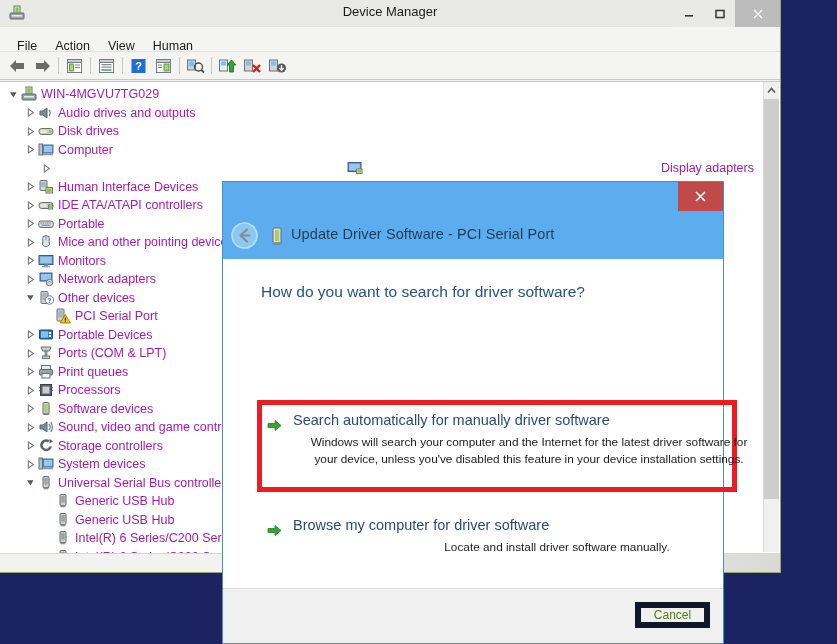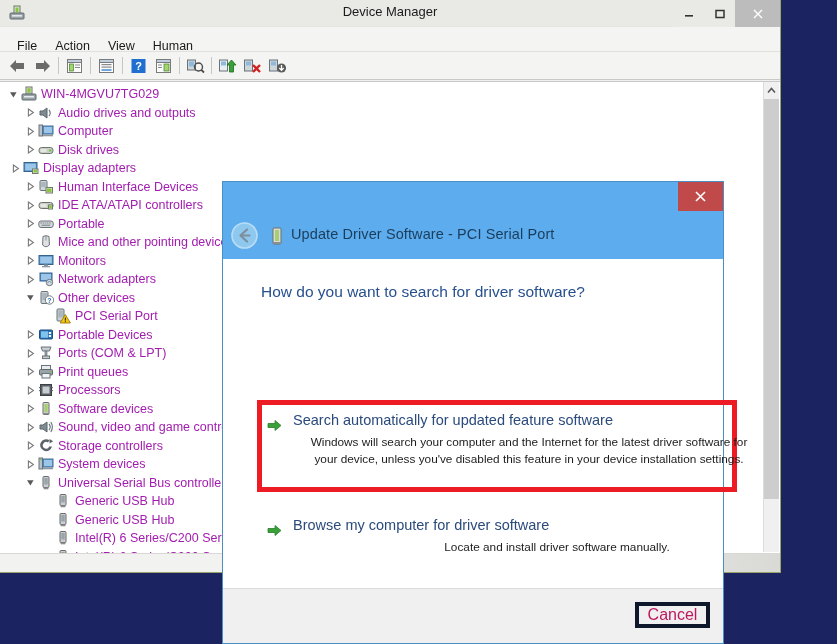--- a/index.html
+++ b/index.html
@@ -141,22 +141,22 @@
   #opt2 .opt-arrow { left: 0px; top: 6px; }
   #opt2 .opt-title { position:absolute; left: 26px; top: 0px; }
   #opt2 .opt-desc { position:absolute; left: 26px; top: 22px; width: 440px; margin-left: 44px; }
 
   #wiz-footer {
     position: absolute; left: 0; right: 0; bottom: 0; height: 55px;
     background: #f0f0f0; border-top: 1px solid #dcdcdc;
   }
   #wiz-cancel {
     position: absolute; right: 13px; top: 13px; width: 75px; height: 26px;
-    background: #f0f0f0; border: 4px solid #0f172a;
-    font-size: 16px; color: #be185d; font-family: "Liberation Sans", sans-serif;
+    background: #f0f0f0; border: 6px solid #0f172a;
+    font-size: 12px; color: #4d7c0f; font-family: "Liberation Sans", sans-serif;
     display:flex; align-items:center; justify-content:center; cursor: default;
   }
 </style>
 </head>
 <body>
 
 <div id="desktop"></div>
 
 <div id="dm-window">
 
@@ -310,44 +310,44 @@
           <span class="tlabel">Audio drives and outputs</span>
         </div>
         <div class="tree-row" style="padding-left: 23px;">
           <span class="tw">
             <svg width="9" height="9" viewBox="0 0 9 9">
               <path d="M2.4 1 L7.4 4.5 L2.4 8 Z" fill="none" stroke="#7a7a7a" stroke-width="1.1"></path>
             </svg>
           </span>
           <span class="ticon">
             <svg width="16" height="16" viewBox="0 0 16 16">
+              <rect x="1" y="5.5" width="14" height="6" rx="2.6" fill="#c9cfc7" stroke="#6d756b"></rect>
+              <rect x="2.5" y="7" width="6" height="3" fill="#e4e8e1"></rect>
+              <rect x="11" y="7.5" width="2.4" height="2" fill="#7bbd4a"></rect>
+            </svg>
+          </span>
+          <span class="tlabel">Disk drives</span>
+        </div>
+        <div class="tree-row" style="padding-left: 23px;">
+          <span class="tw">
+            <svg width="9" height="9" viewBox="0 0 9 9">
+              <path d="M2.4 1 L7.4 4.5 L2.4 8 Z" fill="none" stroke="#7a7a7a" stroke-width="1.1"></path>
+            </svg>
+          </span>
+          <span class="ticon">
+            <svg width="16" height="16" viewBox="0 0 16 16">
               <rect x="1" y="2" width="3.5" height="11" fill="#b9c2c7" stroke="#6a7378"></rect>
               <rect x="5" y="3" width="10" height="8" fill="#6aa2d4" stroke="#3f6c96"></rect>
               <rect x="6" y="4" width="8" height="6" fill="#9bc6e8"></rect>
               <rect x="5" y="11.5" width="10" height="1.8" fill="#8d989e"></rect>
             </svg>
           </span>
           <span class="tlabel">Computer</span>
         </div>
-        <div class="tree-row" style="padding-left: 23px;">
-          <span class="tw">
-            <svg width="9" height="9" viewBox="0 0 9 9">
-              <path d="M2.4 1 L7.4 4.5 L2.4 8 Z" fill="none" stroke="#7a7a7a" stroke-width="1.1"></path>
-            </svg>
-          </span>
-          <span class="ticon">
-            <svg width="16" height="16" viewBox="0 0 16 16">
-              <rect x="1" y="5.5" width="14" height="6" rx="2.6" fill="#c9cfc7" stroke="#6d756b"></rect>
-              <rect x="2.5" y="7" width="6" height="3" fill="#e4e8e1"></rect>
-              <rect x="11" y="7.5" width="2.4" height="2" fill="#7bbd4a"></rect>
-            </svg>
-          </span>
-          <span class="tlabel">Disk drives</span>
-        </div>
-        <div class="tree-row" style="padding-left: 8px;">
+        <div class="tree-row" style="padding-left: 39px; justify-content: space-between;">
           <span class="tw">
             <svg width="9" height="9" viewBox="0 0 9 9">
               <path d="M2.4 1 L7.4 4.5 L2.4 8 Z" fill="none" stroke="#7a7a7a" stroke-width="1.1"></path>
             </svg>
           </span>
           <span class="ticon">
             <svg width="16" height="16" viewBox="0 0 16 16">
               <rect x="1" y="2.5" width="13" height="9" fill="#5a92c8" stroke="#35628c"></rect>
               <rect x="2.2" y="3.7" width="10.6" height="6.6" fill="#9cc6e9"></rect>
               <rect x="9.5" y="9" width="5.5" height="4.5" fill="#dfe8d7" stroke="#6f7a68"></rect>
@@ -711,21 +711,21 @@
     <div id="wiz-question">How do you want to search for driver software?</div>
 
     <div id="opt1-box"></div>
 
     <div id="opt1">
       <span class="opt-arrow">
         <svg width="15" height="15" viewBox="0 0 15 15">
           <path d="M1 5.5 L8 5.5 L8 2.5 L14 7.5 L8 12.5 L8 9.5 L1 9.5 Z" fill="#3aa03a" stroke="#2a7d2a" stroke-width=".8"></path>
         </svg>
       </span>
-      <div class="opt-title">Search automatically for updated feature software</div>
+      <div class="opt-title">Search automatically for manually driver software</div>
       <div class="opt-desc">Windows will search your computer and the Internet for the latest driver software for your device, unless you've disabled this feature in your device installation settings.</div>
     </div>
 
     <div id="opt2">
       <span class="opt-arrow">
         <svg width="15" height="15" viewBox="0 0 15 15">
           <path d="M1 5.5 L8 5.5 L8 2.5 L14 7.5 L8 12.5 L8 9.5 L1 9.5 Z" fill="#3aa03a" stroke="#2a7d2a" stroke-width=".8"></path>
         </svg>
       </span>
       <div class="opt-title">Browse my computer for driver software</div>

